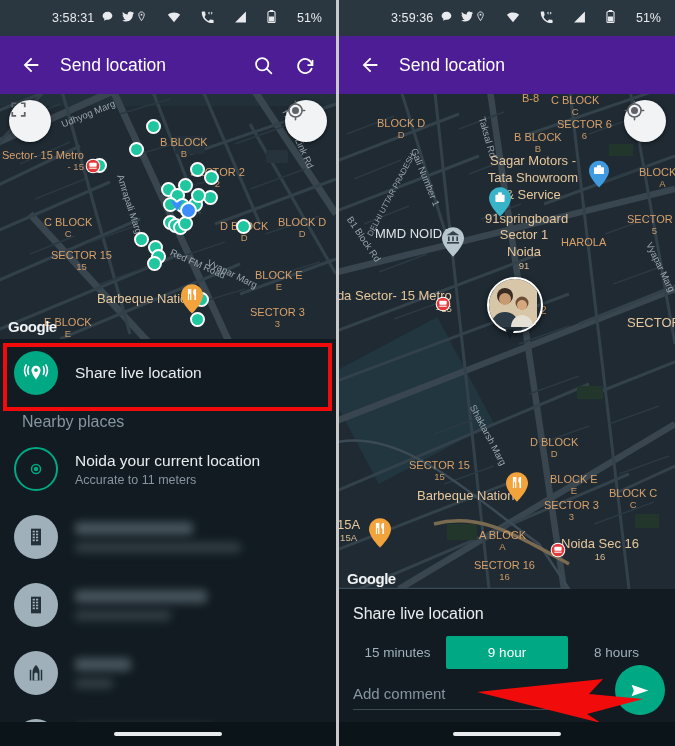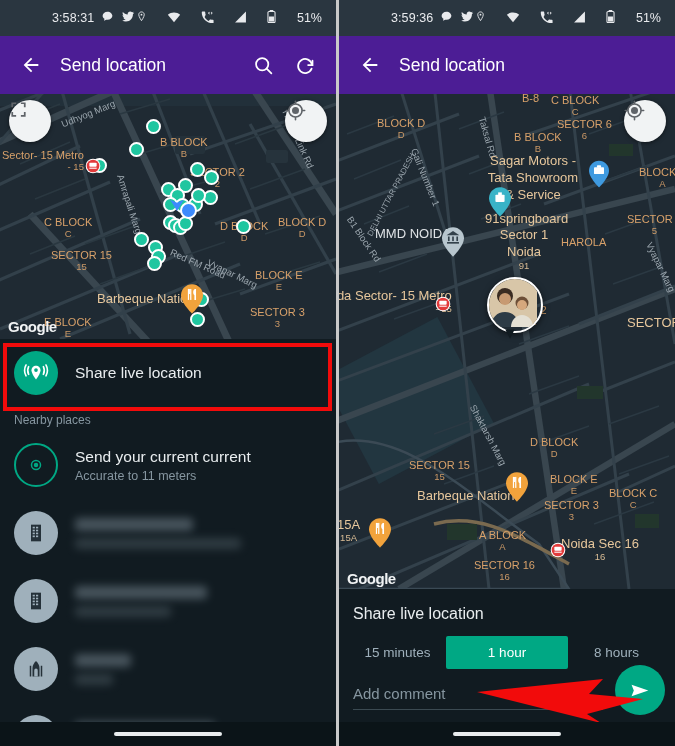--- a/index.html
+++ b/index.html
@@ -48,21 +48,21 @@
   
   .sheet{position:absolute;left:0;right:0;bottom:0;top:339px;background:#111b21;}
   .redbox{position:absolute;left:3px;top:343px;width:329px;height:68px;
           border:4px solid #f20b0b;box-sizing:border-box;z-index:20;pointer-events:none;}
   .row{display:flex;align-items:center;padding:0 0 0 14px;height:68px;}
   .row .ic{width:44px;height:44px;border-radius:50%;flex:0 0 44px;
            display:flex;align-items:center;justify-content:center;}
   .row .txts{margin-left:17px;display:flex;flex-direction:column;justify-content:center;}
   .row .t1{color:#e9edef;font-size:15.5px;line-height:1.25;}
   .row .t2{color:#8696a0;font-size:12.5px;margin-top:2px;}
-  .section-label{color:#8696a0;font-size:12px;padding:6px 0 4px 14px;}
+  .section-label{color:#8696a0;font-size:16px;padding:6px 0 4px 22px;}
   .ic-share{background:#00a884;}
   .ic-cur{border:2px solid #00a884;box-sizing:border-box;}
   .ic-place{background:#9fb0bb;}
   .blurtxt{background:#5d6b74;border-radius:4px;filter:blur(4.2px);opacity:.72;}
   .blurtxt.t2b{background:#3c4950;}
   
   .bsheet{position:absolute;left:0;right:0;bottom:0;height:157px;background:#111b21;z-index:25;}
   .bs-title{color:#e9edef;font-size:16px;padding:16px 0 0 14px;}
   .durrow{display:flex;align-items:flex-end;margin-top:13px;padding:0 10px;}
   .dur{flex:1;text-align:center;font-size:13.5px;color:#9fb0bb;padding:9px 0;}
@@ -343,21 +343,21 @@
       <div class="section-label">Nearby places</div>
 
       <div class="row">
         <div class="ic ic-cur">
           <svg width="18" height="18" viewBox="0 0 24 24">
               <circle cx="12" cy="12" r="6" fill="none" stroke="#00a884" stroke-width="2"></circle>
               <circle cx="12" cy="12" r="3" fill="#00a884"></circle>
             </svg>
         </div>
         <div class="txts">
-          <div class="t1">Send your current current</div>
+          <div class="t1">Noida your current location</div>
           <div class="t2">Accurate to 11 meters</div>
         </div>
       </div>
 
       <div class="row">
         <div class="ic ic-place">
           <svg width="20" height="20" viewBox="0 0 24 24">
               <path fill="#253139" d="M6 2h12v20H6z"></path>
               <g fill="#9fb0bb">
                 <rect x="8" y="4.5" width="2.6" height="2"></rect>
@@ -729,21 +729,21 @@
           <path fill="#111b21" d="M12 22 4 6h16z"></path>
         </svg>
 
       <div class="google-wm" style="bottom:2px;">Google</div>
     </div>
 
     <div class="bsheet">
       <div class="bs-title">Share live location</div>
       <div class="durrow">
         <div class="dur">15 minutes</div>
-        <div class="dur active">1 hour</div>
+        <div class="dur active">9 hour</div>
         <div class="dur">8 hours</div>
       </div>
       <div class="commentrow">
         <input class="comment-input" type="text" placeholder="Add comment" style="">
         <div class="sendbtn">
           <svg width="25" height="25" viewBox="0 0 24 24">
             <path fill="#fff" d="M3.4 6.5 19.5 12 3.4 17.5l2.2-5.5-2.2-5.5z"></path>
           </svg>
         </div>
         <svg class="redarrow" width="190" height="48" viewBox="0 0 190 48">

